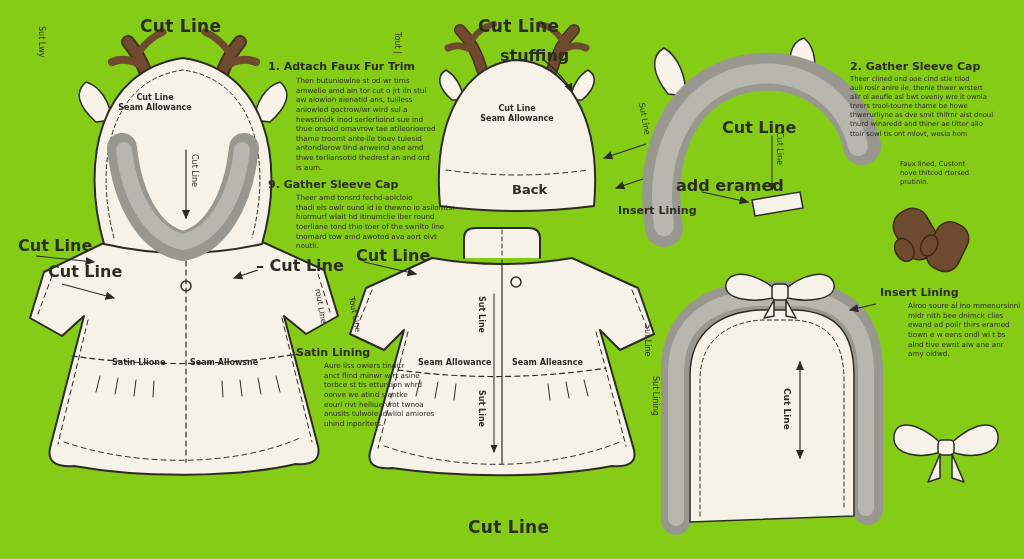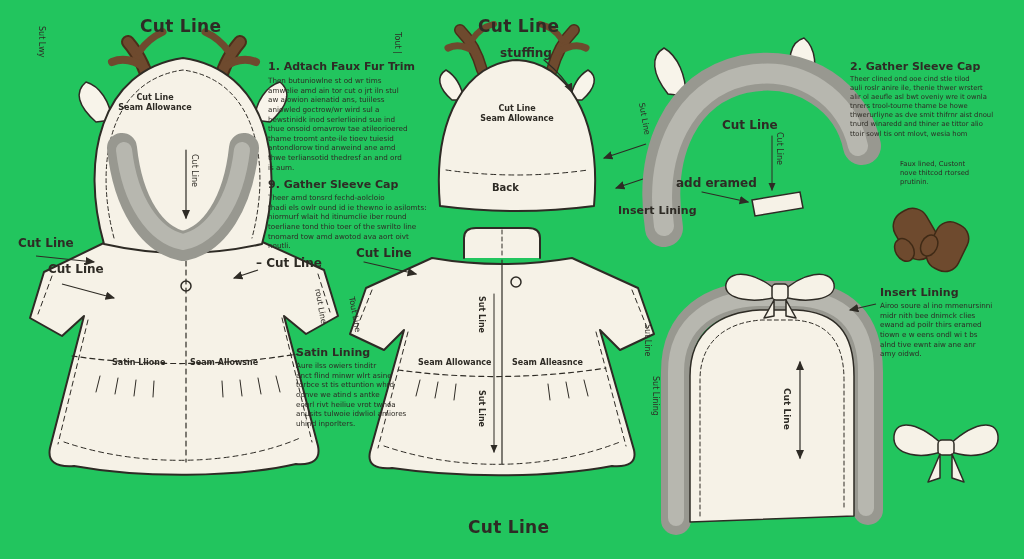--- a/index.html
+++ b/index.html
@@ -1,27 +1,27 @@
 <!DOCTYPE html>
 <html><head>
 <meta charset="utf-8">
 <style>
   html,body{margin:0;padding:0;background:#d2c4a9;}
-  .canvas{position:relative;width:1024px;height:559px;background:#22c55e;overflow:hidden;
+  .canvas{position:relative;width:1024px;height:559px;background:#84cc16;overflow:hidden;
           font-family:"DejaVu Sans",sans-serif;color:#2e2b25;}
   svg{position:absolute;left:0;top:0;}
   .lbl{position:absolute;color:#2e2b25;white-space:pre-line;line-height:1.25;}
   .b{font-weight:bold;}
   .fs17{font-size:17px;letter-spacing:.3px;}
-  .fs13{font-size:10px;}
+  .fs13{font-size:13px;margin-left:20px;}
   .fs11{font-size:11px;}
-  .fs10{font-size:12px;}
+  .fs10{font-size:16px;}
   .fs9{font-size:9px;}
   .fs8{font-size:8px;}
-  .fs7{font-size:7.2px;line-height:1.34;}
+  .fs7{font-size:7.2px;line-height:1.34;margin-left:28px;}
   .fs68{font-size:6.8px;line-height:1.34;}
   .rot{transform:rotate(90deg);transform-origin:left top;}
   .rot80{transform:rotate(80deg);transform-origin:left top;}
   .ctr{text-align:center;}
 </style>
 </head>
 <body>
 
 <div class="canvas">
 

